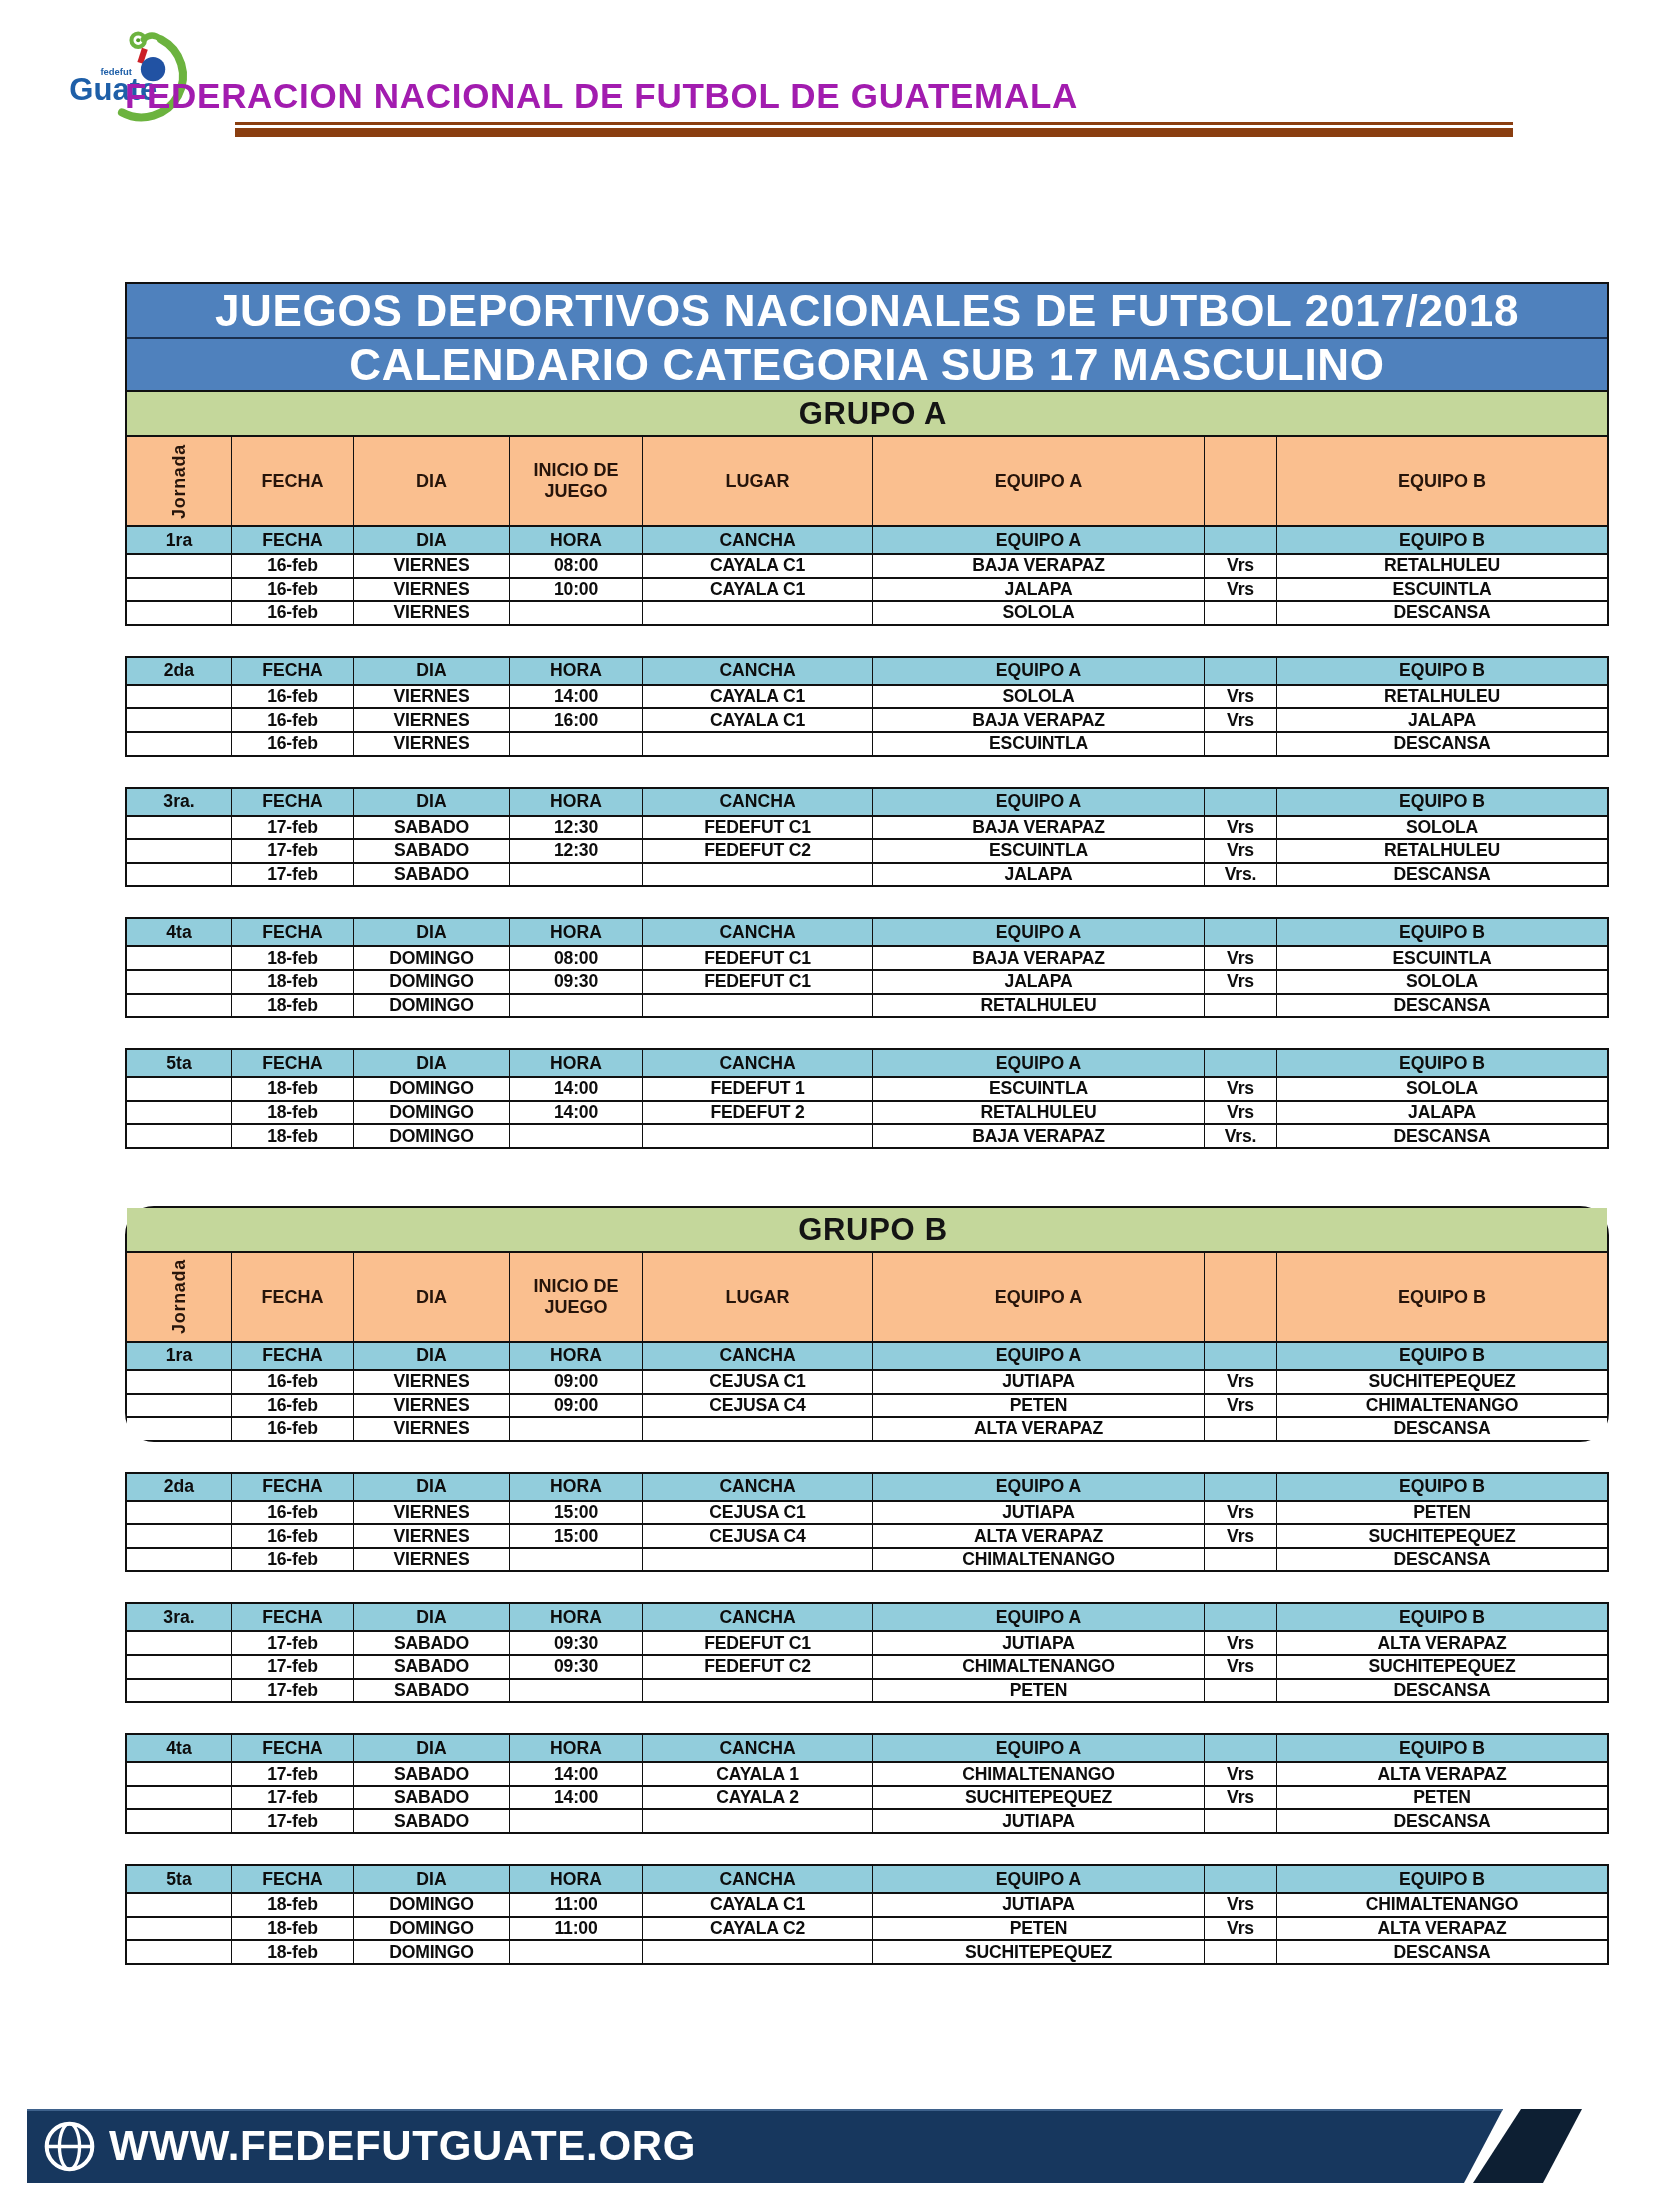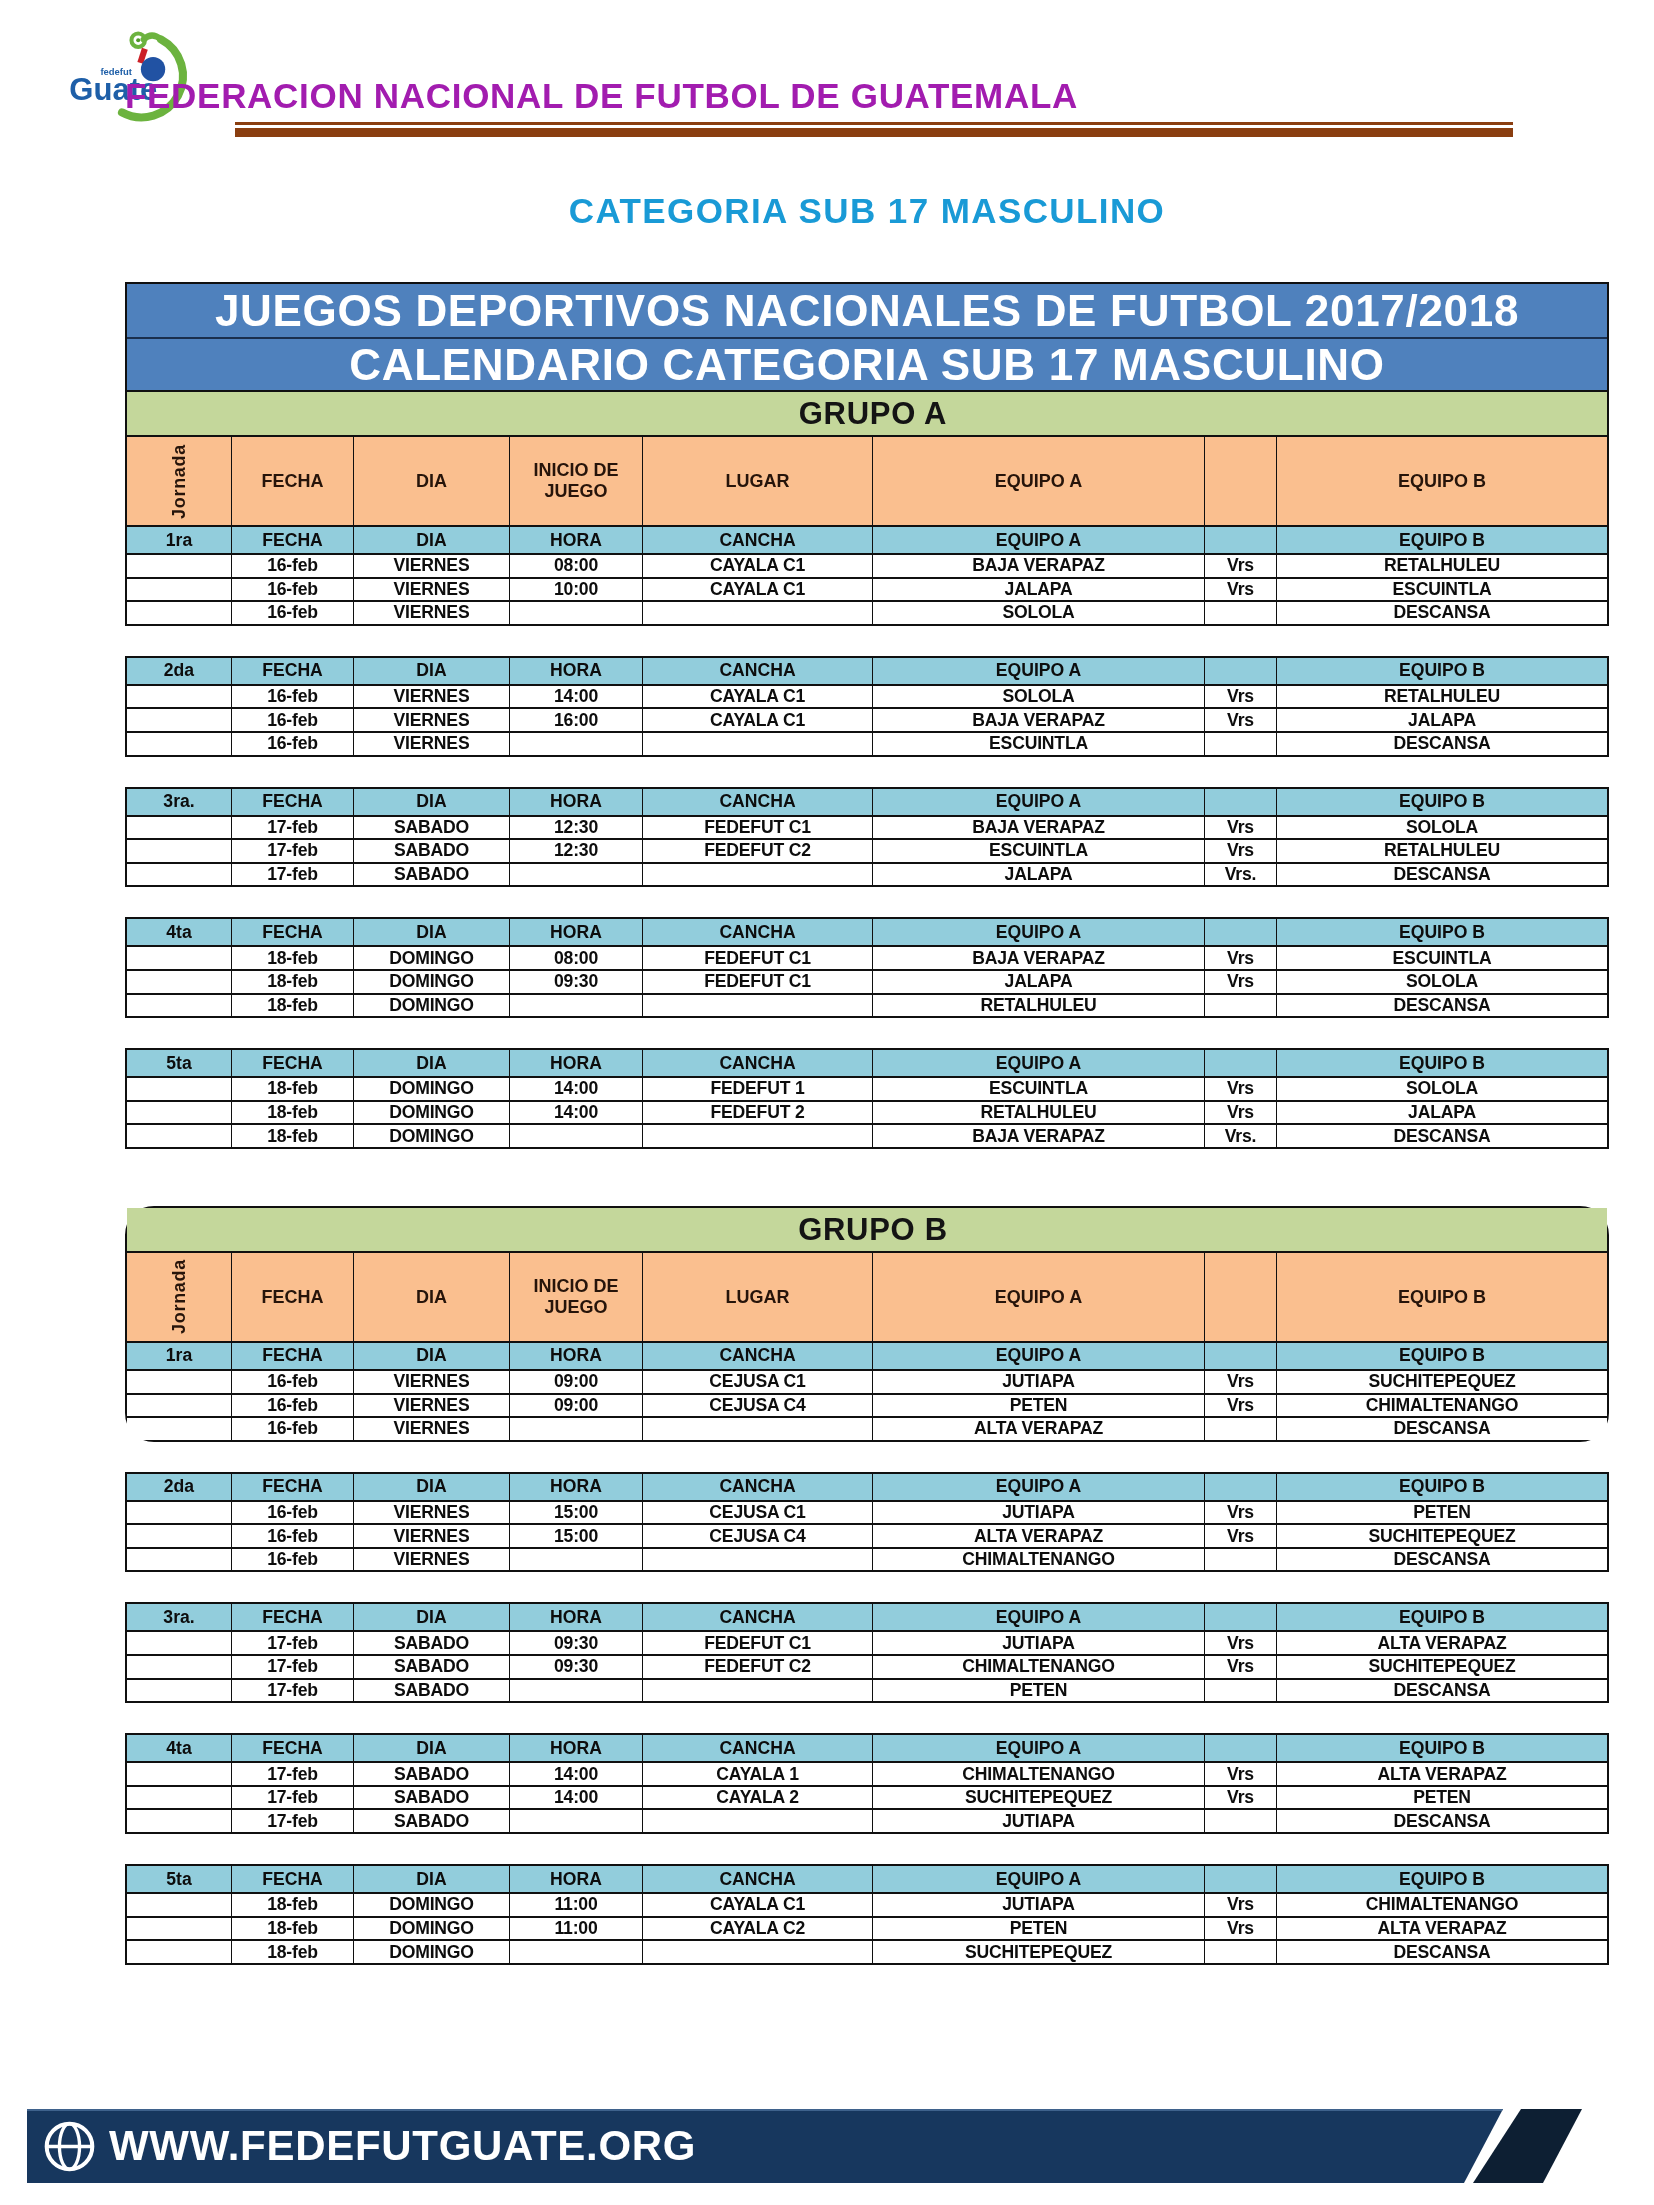--- a/index.html
+++ b/index.html
@@ -65,21 +65,20 @@
       <text x="48" y="72" font-family="Liberation Sans, sans-serif" font-size="14" font-weight="bold" fill="#1e5fa8">fedefut</text>
       <text x="2" y="110" font-family="Liberation Sans, sans-serif" font-size="46" font-weight="bold" fill="#1e5fa8">Guate</text>
     </svg>
   </div>
 
   <div class="org-title">FEDERACION NACIONAL DE FUTBOL DE GUATEMALA</div>
   <div class="rule">
     <div class="rule-thin"></div>
     <div class="rule-thick"></div>
   </div>
-  <div class="cat-title">CATEGORIA SUB 17 MASCULINO</div>
 
   <div class="cal-table">
     <div class="chunk">
       <div class="banner-row banner-1">JUEGOS DEPORTIVOS NACIONALES DE FUTBOL 2017/2018</div>
       <div class="banner-row banner-2">CALENDARIO CATEGORIA SUB 17 MASCULINO</div>
       <div id="group-a-mount">
           <div class="green-row">GRUPO A</div>
           <div class="grid orange-row">
             <div class="c">
               <div class="vertical">Jornada</div>

